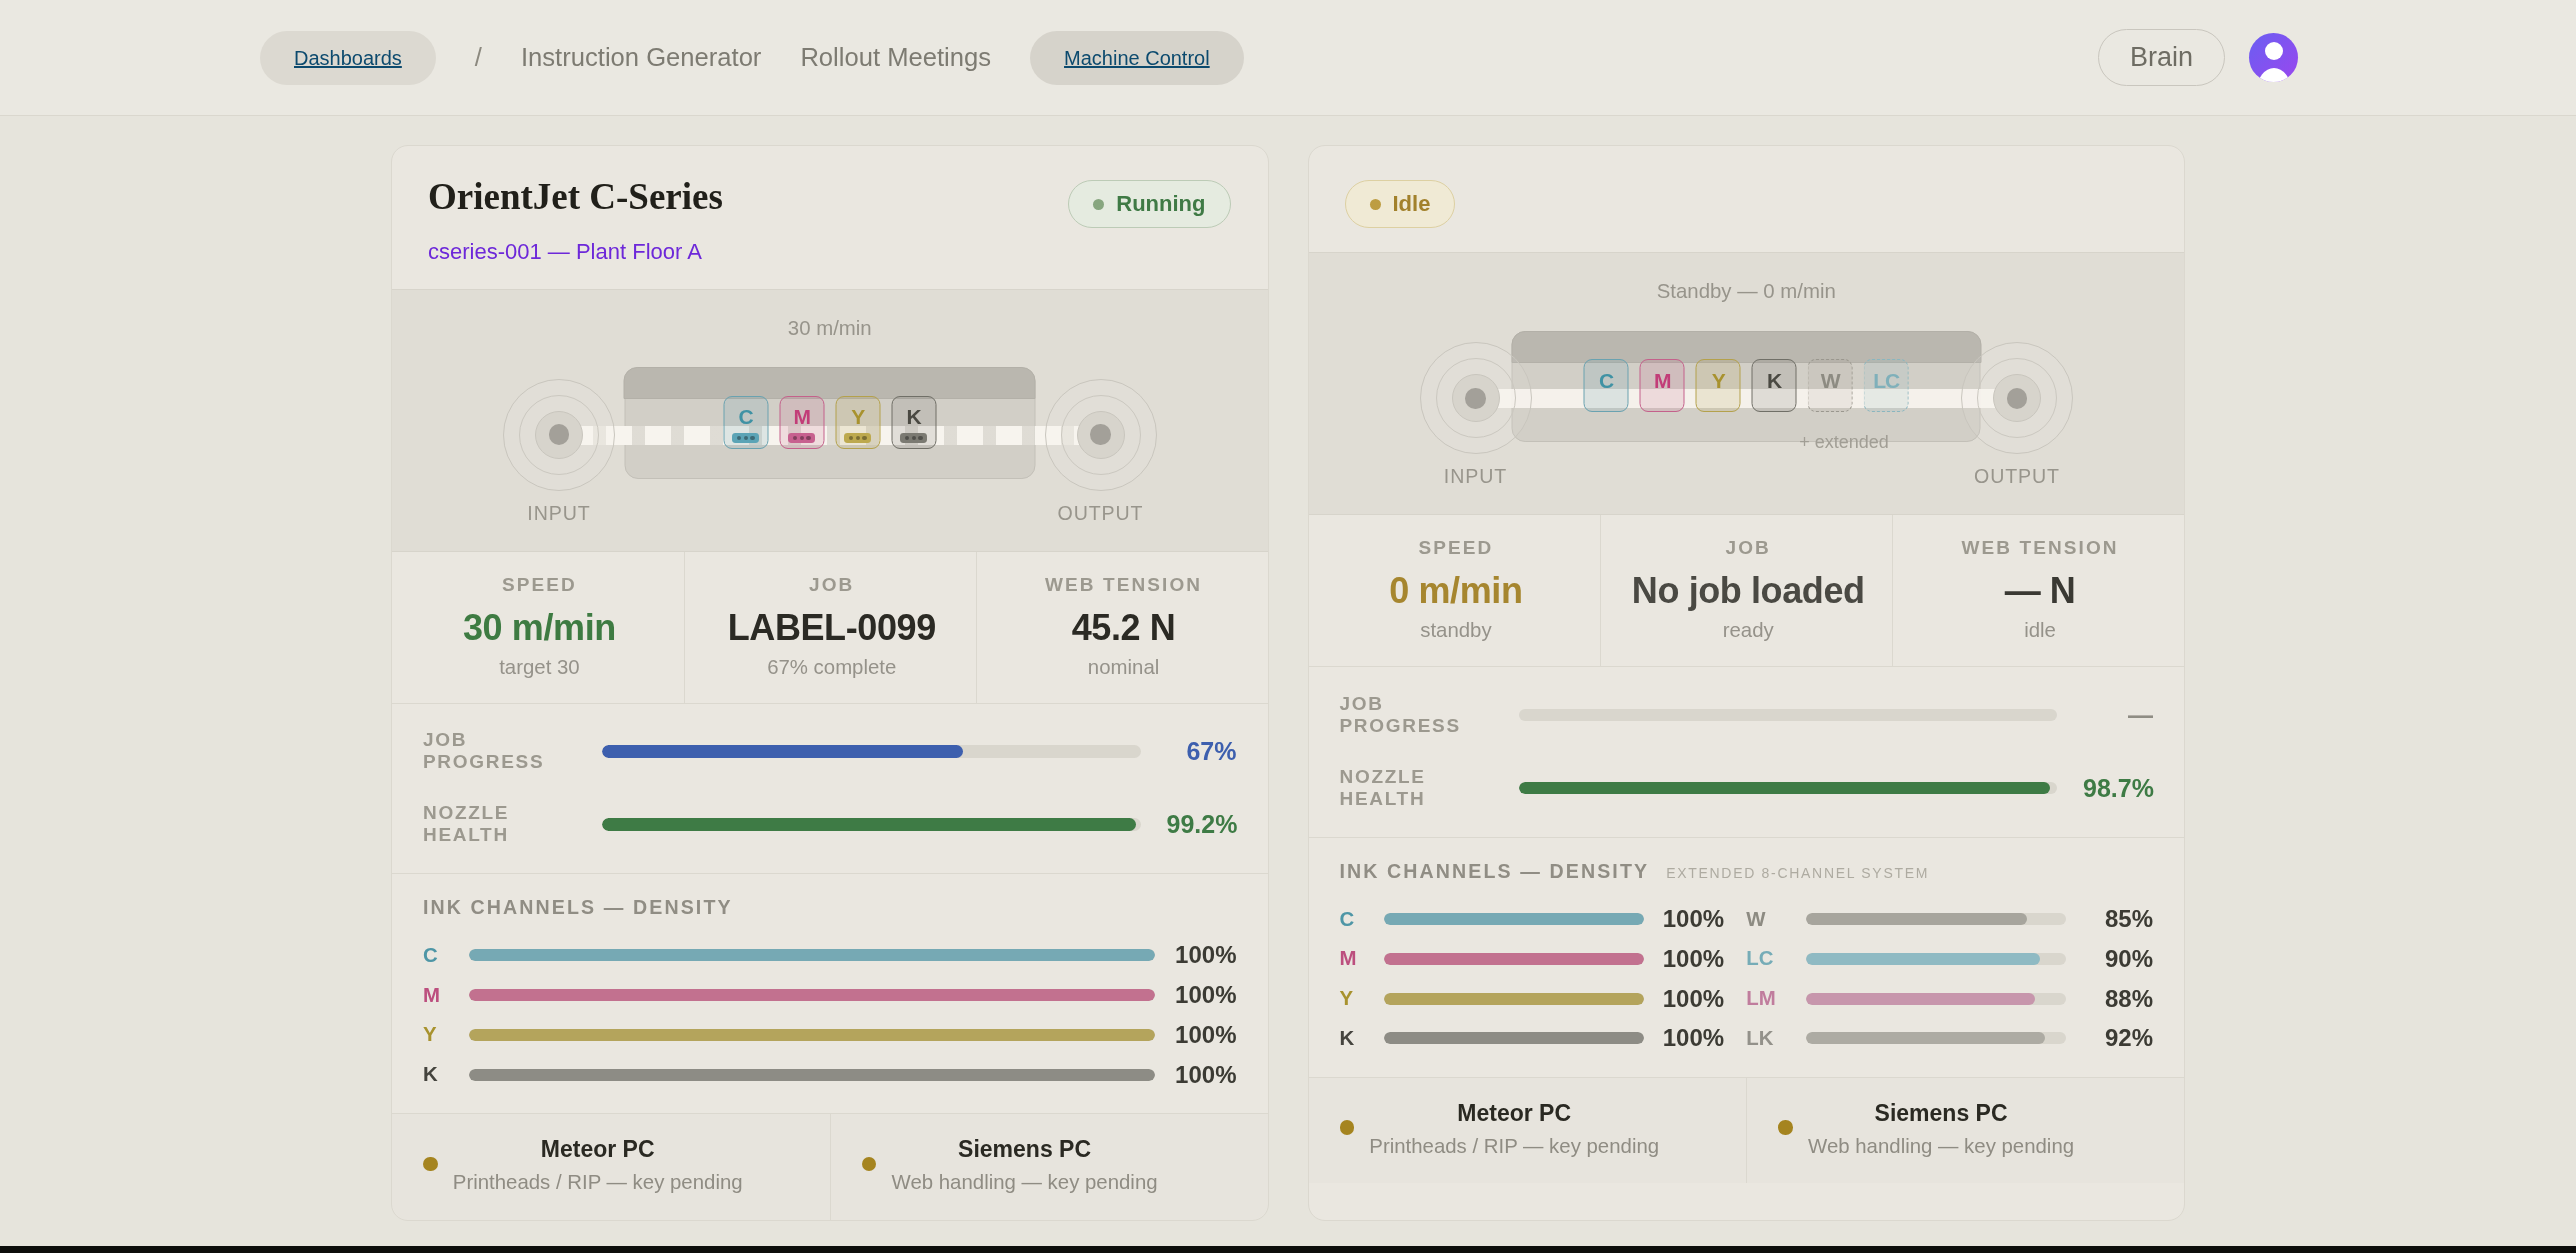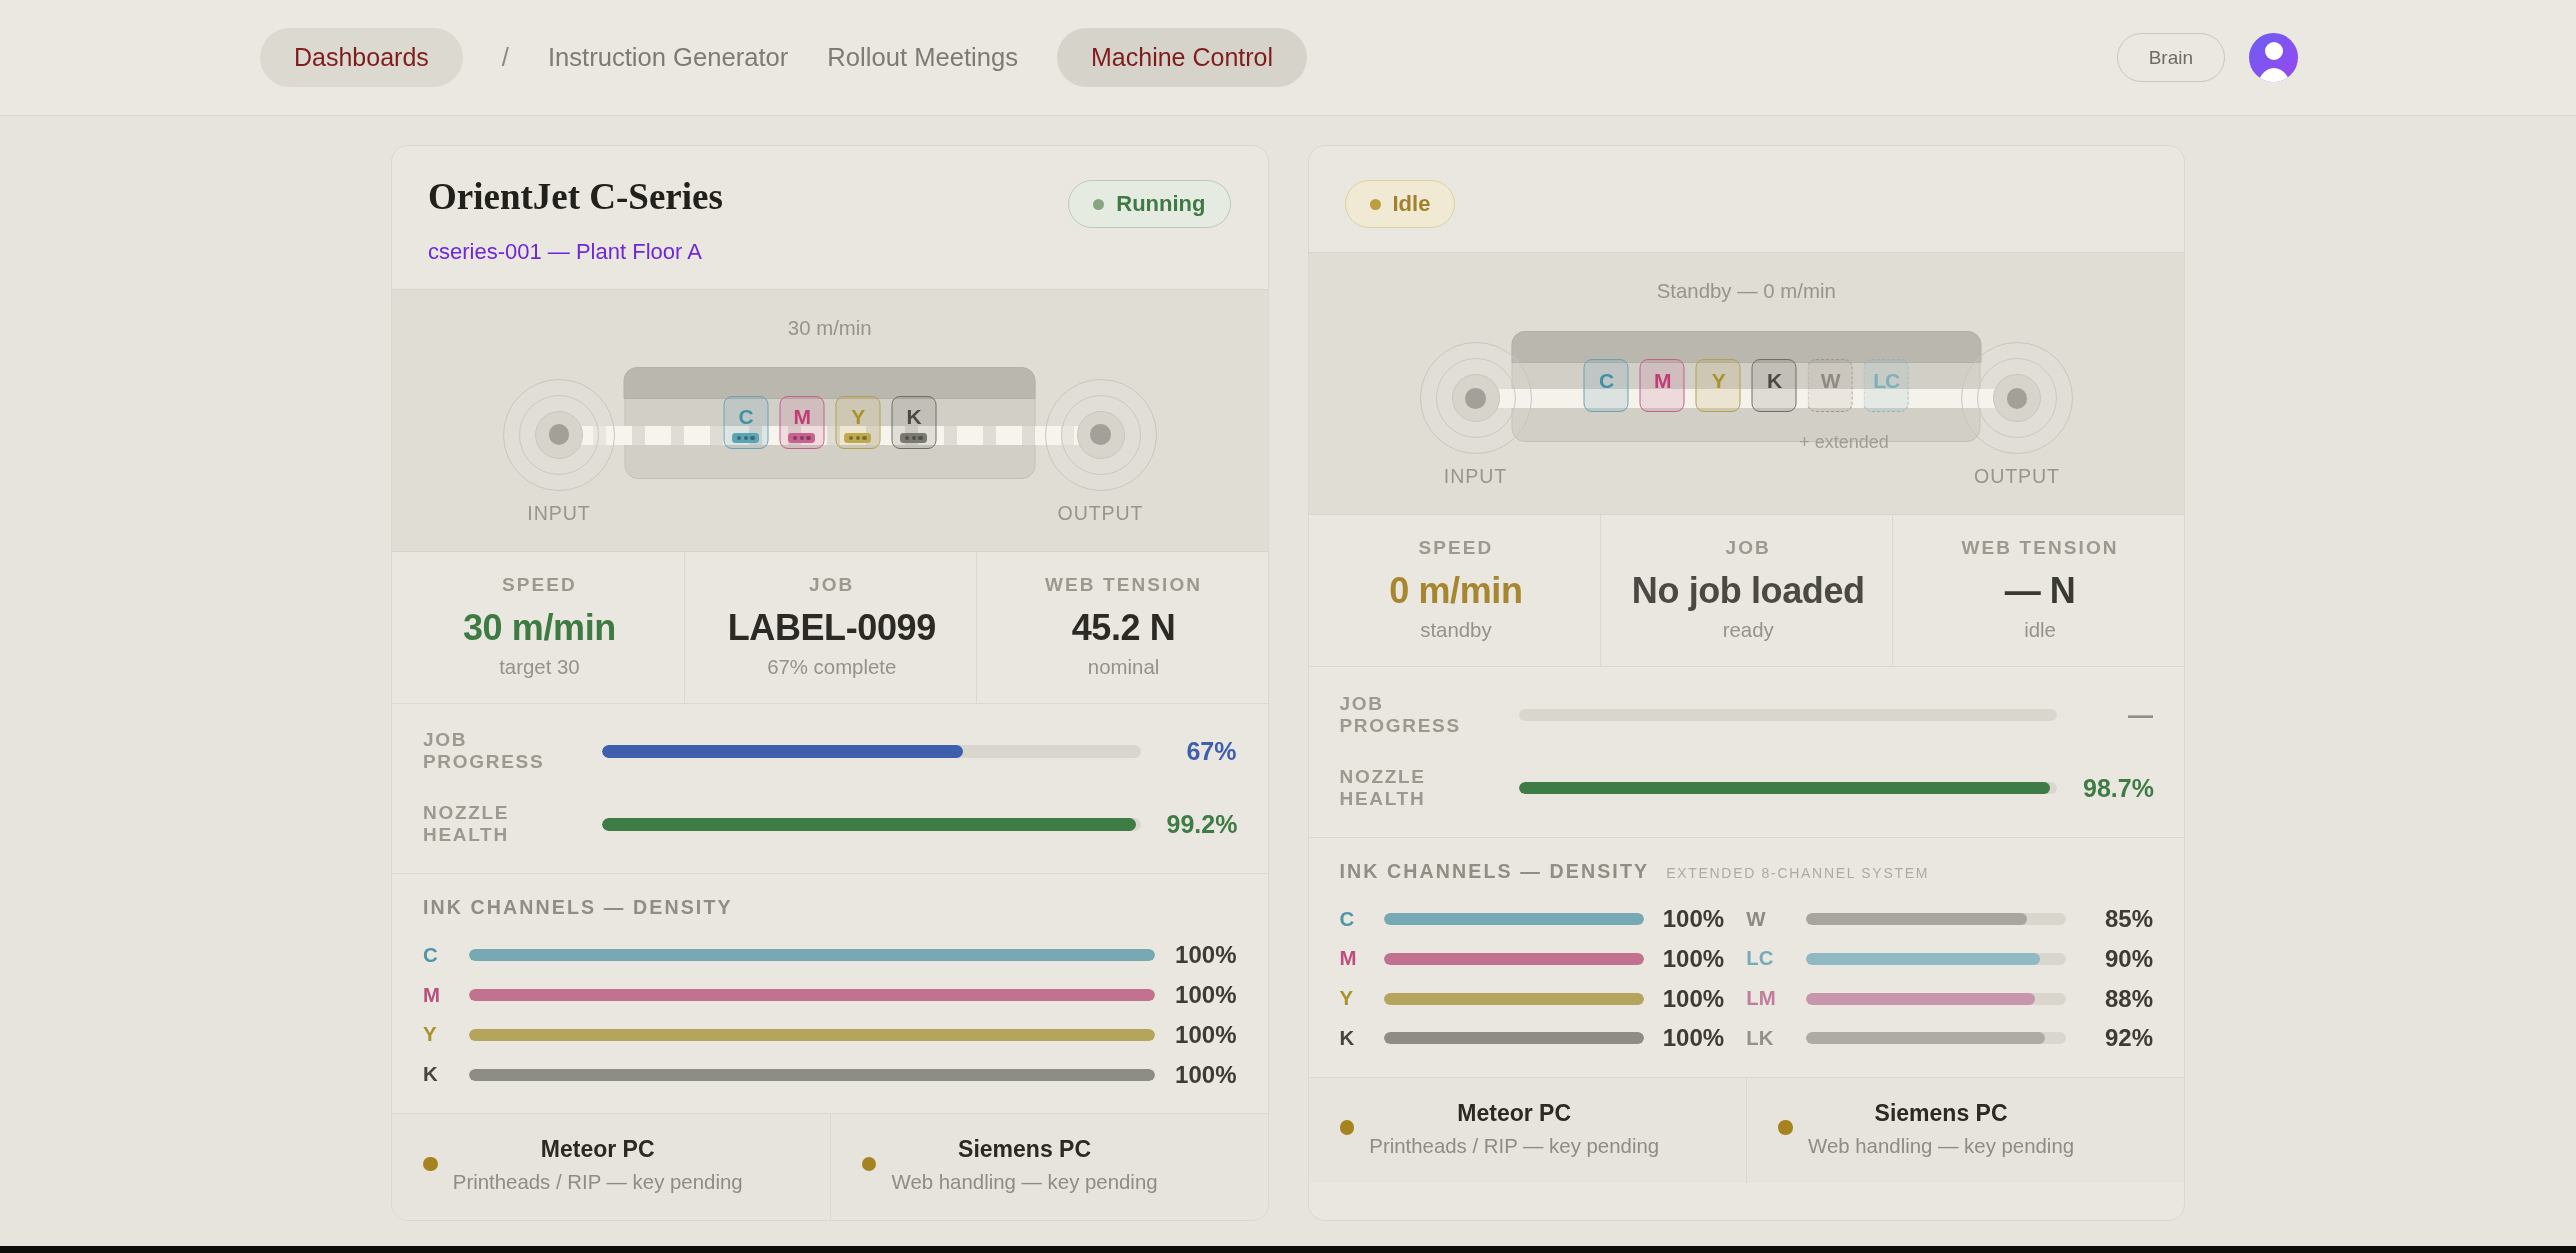--- a/index.html
+++ b/index.html
@@ -2,26 +2,26 @@
 <html style="font-size:13.6px"><head>
 <meta charset="utf-8">
 <style>
   html,body{margin:0;padding:0;}
   body{width:2576px;height:1254px;background:#0d0d0b;font-family:"Liberation Sans",sans-serif;overflow:hidden;position:relative;-webkit-font-smoothing:antialiased;}
   .app{position:absolute;left:0;top:0;right:0;bottom:8.5px;background:#e6e4dc;overflow:hidden;}
 
   
   .topbar{height:116px;background:#eae8e1;border-bottom:1.7px solid #dad7ce;display:flex;align-items:center;padding:0 278px 0 260px;box-sizing:border-box;}
   .nav{display:flex;align-items:center;gap:39px;}
-  .pill{background:#dcd9d1;border-radius:851px;padding:17px 34px;font-size:25px;color:#7f1d1d;line-height:1;}
+  .pill{background:#dcd9d1;border-radius:851px;padding:17px 34px;font-size:20px;color:#0c4a6e;line-height:1;text-decoration:underline;}
   .pill.mc{background:#d6d3cb;}
   .navlink{font-size:25.6px;color:#7d7b72;line-height:1;}
   .sep{font-size:25.6px;color:#8c897f;}
   .tb-right{margin-left:auto;display:flex;align-items:center;gap:24px;}
-  .brain{border:1.7px solid #c9c6be;border-radius:851px;padding:13.6px 31px;font-size:19px;color:#6e6c63;background:transparent;line-height:1;}
+  .brain{border:1.7px solid #c9c6be;border-radius:851px;padding:13.6px 31px;font-size:27px;color:#6e6c63;background:transparent;line-height:1;}
   .avatar{width:49px;height:49px;border-radius:50%;background:linear-gradient(135deg,#6a5ef2,#9a47ee);position:relative;overflow:hidden;}
   .avatar .head{position:absolute;left:50%;top:9.4px;transform:translateX(-50%);width:18px;height:18px;border-radius:50%;background:#fff;}
   .avatar .bod{position:absolute;left:50%;bottom:-7.7px;transform:translateX(-50%);width:34px;height:22px;border-radius:50% 50% 0 0/100% 100% 0 0;background:#fff;}
 
   
   main{width:1794px;margin:0 auto;}
   .sec-label{margin-top:24px;font-size:19px;letter-spacing:2.6px;color:#a29f96;font-weight:700;}
   .cards{display:grid;grid-template-columns:1fr 1fr;gap:39px;margin-top:29px;}
   .card{background:#eae7e0;border:1.7px solid #dbd8cf;border-radius:17px;overflow:hidden;box-sizing:border-box;}
 

